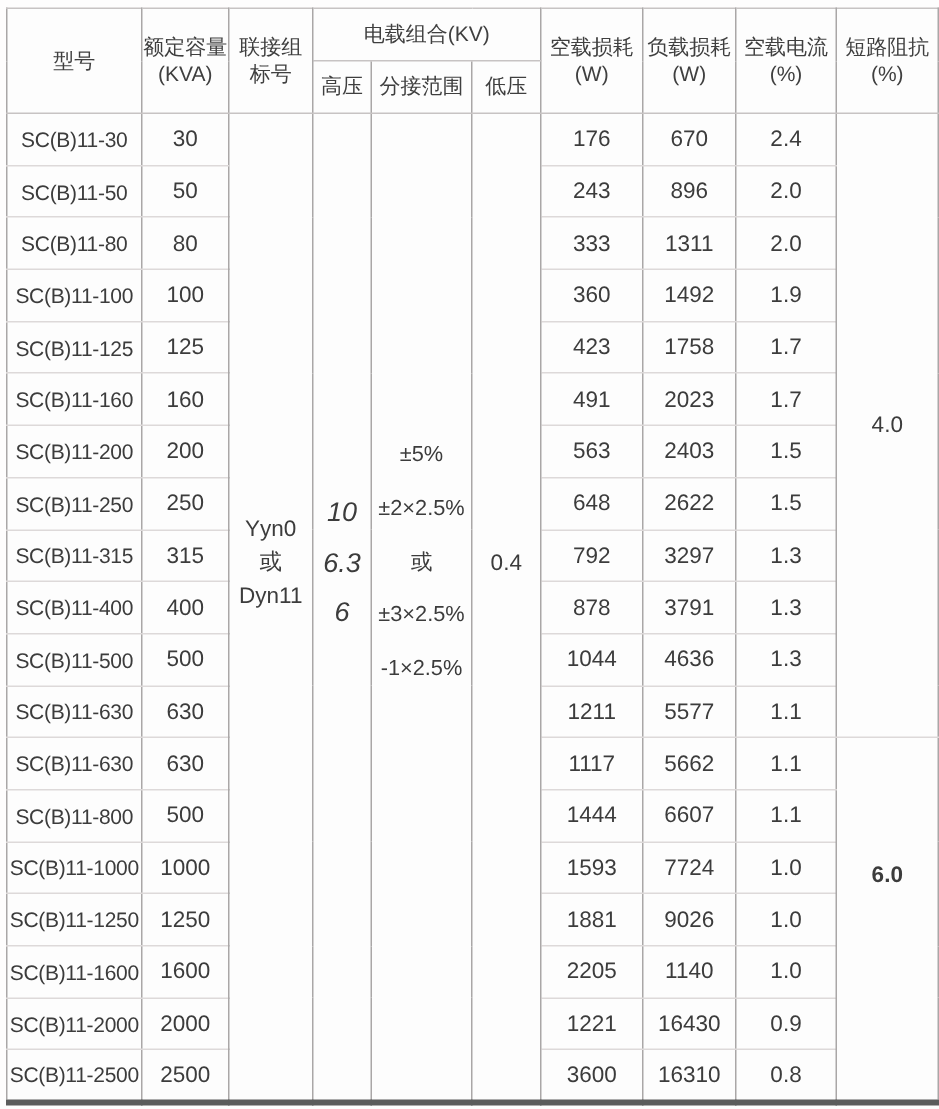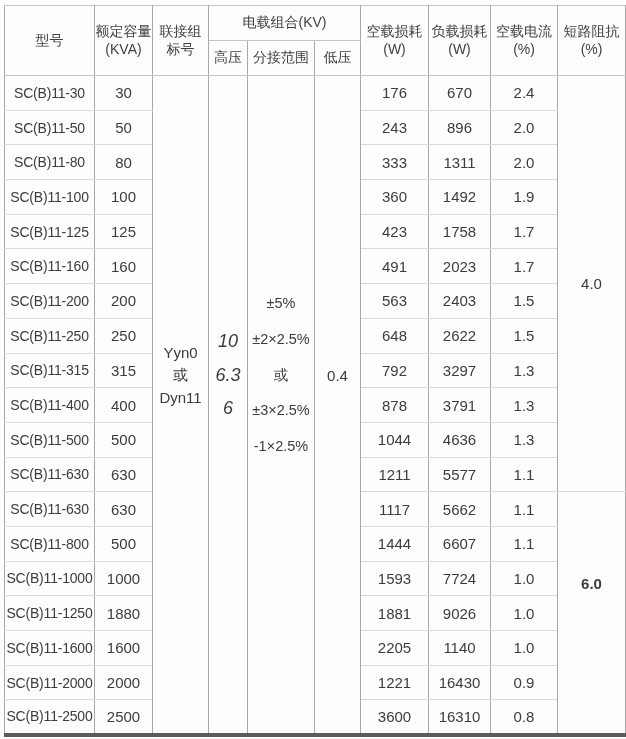--- a/index.html
+++ b/index.html
@@ -213,21 +213,21 @@
     </tr>
     <tr>
       <td class="model">SC(B)11-1000</td>
       <td>1000</td>
       <td>1593</td>
       <td>7724</td>
       <td>1.0</td>
     </tr>
     <tr>
       <td class="model">SC(B)11-1250</td>
-      <td>1880</td>
+      <td>1250</td>
       <td>1881</td>
       <td>9026</td>
       <td>1.0</td>
     </tr>
     <tr>
       <td class="model">SC(B)11-1600</td>
       <td>1600</td>
       <td>2205</td>
       <td>1140</td>
       <td>1.0</td>

